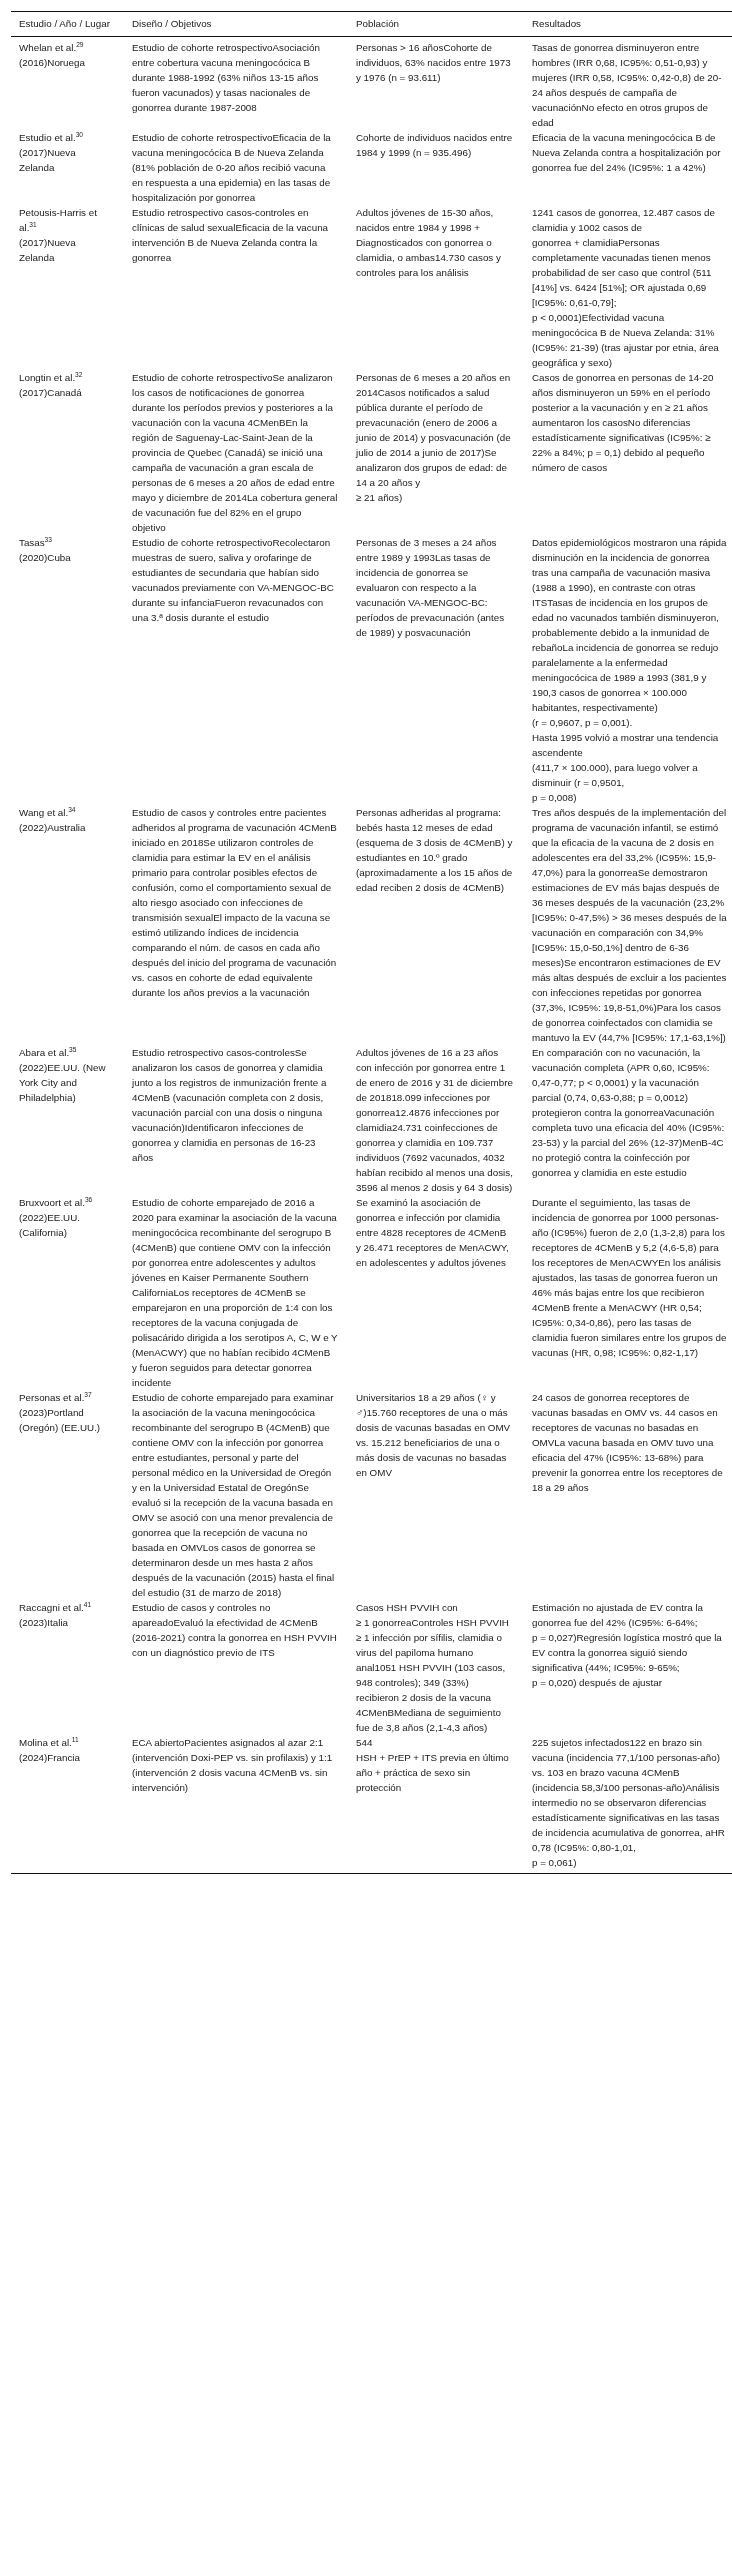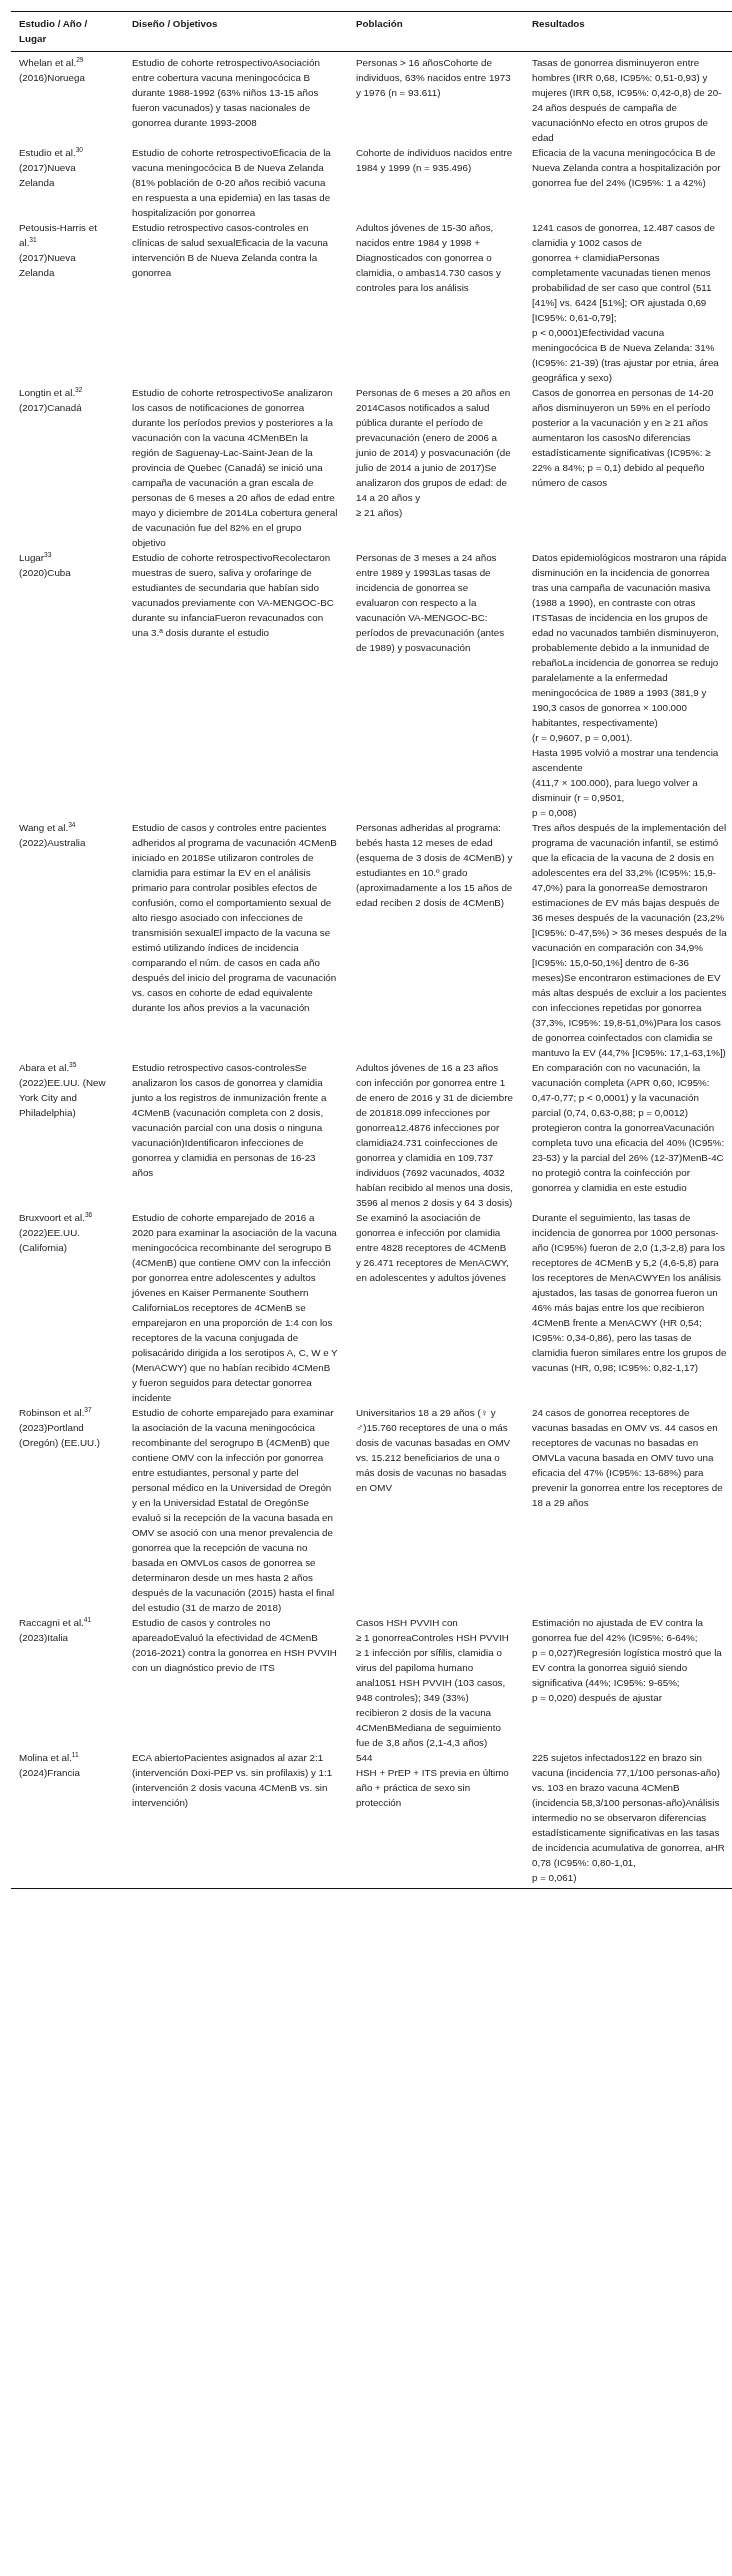--- a/index.html
+++ b/index.html
@@ -4,21 +4,21 @@
 <style>
   html, body { margin: 0; padding: 0; background: #ffffff; }
   body { width: 733px; height: 2576px; overflow: hidden; font-family: "Liberation Sans", sans-serif; color: #1a1a1a; }
   .wrap { position: relative; padding: 11px 7.3px 0 11px; }
   table { border-collapse: collapse; width: 724px; table-layout: fixed; font-size: 9.8px; line-height: 15px; }
   col.c1 { width: 113px; }
   col.c2 { width: 224px; }
   col.c3 { width: 176px; }
   col.c4 { width: 212px; }
   thead tr { border-top: 1.1px solid #111; border-bottom: 1.5px solid #111; }
-  th { font-weight: bold; text-align: left; vertical-align: top; padding: 4.4px 11.7px 4.4px 8px; }
+  th { font-weight: normal; text-align: left; vertical-align: top; padding: 4.4px 11.7px 4.4px 8px; }
   td { vertical-align: top; padding: 0 10.3px 0 8px; white-space: pre-line; word-wrap: break-word; }
   tbody tr:first-child td { padding-top: 2.9px; }
   tbody tr:last-child { border-bottom: 1.1px solid #111; }
   tbody tr:last-child td { padding-bottom: 2.9px; }
   .res { padding-right: 8.8px; }
   sup { font-size: 6.6px; line-height: 0; vertical-align: 4.4px; }
 </style>
 </head>
 <body>
 
@@ -35,21 +35,21 @@
         <th>Estudio / Año / Lugar</th>
         <th>Diseño / Objetivos</th>
         <th>Población</th>
         <th>Resultados</th>
       </tr>
     </thead>
     <tbody id="tbody">
   <tr>
     <td><span>Whelan et al.</span><sup>29</sup>
 <span>(2016)Noruega</span></td>
-    <td>Estudio de cohorte retrospectivoAsociación entre cobertura vacuna meningocócica B durante 1988-1992 (63% niños 13-15 años fueron vacunados) y tasas nacionales de gonorrea durante 1993-2008</td>
+    <td>Estudio de cohorte retrospectivoAsociación entre cobertura vacuna meningocócica B durante 1988-1992 (63% niños 13-15 años fueron vacunados) y tasas nacionales de gonorrea durante 1987-2008</td>
     <td>Personas &gt; 16 añosCohorte de individuos, 63% nacidos entre 1973 y 1976 (n = 93.611)</td>
     <td class="res">Tasas de gonorrea disminuyeron entre hombres (IRR 0,68, IC95%: 0,51-0,93) y mujeres (IRR 0,58, IC95%: 0,42-0,8) de 20-24 años después de campaña de vacunaciónNo efecto en otros grupos de edad</td>
   </tr>
 
   <tr>
     <td><span>Estudio et al.</span><sup>30</sup>
 <span>(2017)Nueva Zelanda</span></td>
     <td>Estudio de cohorte retrospectivoEficacia de la vacuna meningocócica B de Nueva Zelanda (81% población de 0-20 años recibió vacuna en respuesta a una epidemia) en las tasas de hospitalización por gonorrea</td>
     <td>Cohorte de individuos nacidos entre 1984 y 1999 (n = 935.496)</td>
     <td class="res">Eficacia de la vacuna meningocócica B de Nueva Zelanda contra a hospitalización por gonorrea fue del 24% (IC95%: 1 a 42%)</td>
@@ -68,21 +68,21 @@
   <tr>
     <td><span>Longtin et al.</span><sup>32</sup>
 <span>(2017)Canadá</span></td>
     <td>Estudio de cohorte retrospectivoSe analizaron los casos de notificaciones de gonorrea durante los períodos previos y posteriores a la vacunación con la vacuna 4CMenBEn la región de Saguenay-Lac-Saint-Jean de la provincia de Quebec (Canadá) se inició una campaña de vacunación a gran escala de personas de 6 meses a 20 años de edad entre mayo y diciembre de 2014La cobertura general de vacunación fue del 82% en el grupo objetivo</td>
     <td>Personas de 6 meses a 20 años en 2014Casos notificados a salud pública durante el período de prevacunación (enero de 2006 a junio de 2014) y posvacunación (de julio de 2014 a junio de 2017)Se analizaron dos grupos de edad: de 14 a 20 años y
 ≥ 21 años)</td>
     <td class="res">Casos de gonorrea en personas de 14-20 años disminuyeron un 59% en el período posterior a la vacunación y en ≥ 21 años aumentaron los casosNo diferencias estadísticamente significativas (IC95%: ≥ 22% a 84%; p = 0,1) debido al pequeño número de casos</td>
   </tr>
 
   <tr>
-    <td><span>Lugar</span><sup>33</sup>
+    <td><span>Tasas</span><sup>33</sup>
 <span>(2020)Cuba</span></td>
     <td>Estudio de cohorte retrospectivoRecolectaron muestras de suero, saliva y orofaringe de estudiantes de secundaria que habían sido vacunados previamente con VA-MENGOC-BC durante su infanciaFueron revacunados con una 3.ª dosis durante el estudio</td>
     <td>Personas de 3 meses a 24 años entre 1989 y 1993Las tasas de incidencia de gonorrea se evaluaron con respecto a la vacunación VA-MENGOC-BC: períodos de prevacunación (antes de 1989) y posvacunación</td>
     <td class="res">Datos epidemiológicos mostraron una rápida disminución en la incidencia de gonorrea tras una campaña de vacunación masiva (1988 a 1990), en contraste con otras ITSTasas de incidencia en los grupos de edad no vacunados también disminuyeron, probablemente debido a la inmunidad de rebañoLa incidencia de gonorrea se redujo paralelamente a la enfermedad meningocócica de 1989 a 1993 (381,9 y 190,3 casos de gonorrea × 100.000 habitantes, respectivamente)
 (r = 0,9607, p = 0,001).
 Hasta 1995 volvió a mostrar una tendencia ascendente
 (411,7 × 100.000), para luego volver a disminuir (r = 0,9501,
 p = 0,008)</td>
   </tr>
 
@@ -104,21 +104,21 @@
 
   <tr>
     <td><span>Bruxvoort et al.</span><sup>36</sup>
 <span>(2022)EE.UU. (California)</span></td>
     <td>Estudio de cohorte emparejado de 2016 a 2020 para examinar la asociación de la vacuna meningocócica recombinante del serogrupo B (4CMenB) que contiene OMV con la infección por gonorrea entre adolescentes y adultos jóvenes en Kaiser Permanente Southern CaliforniaLos receptores de 4CMenB se emparejaron en una proporción de 1:4 con los receptores de la vacuna conjugada de polisacárido dirigida a los serotipos A, C, W e Y (MenACWY) que no habían recibido 4CMenB y fueron seguidos para detectar gonorrea incidente</td>
     <td>Se examinó la asociación de gonorrea e infección por clamidia entre 4828 receptores de 4CMenB y 26.471 receptores de MenACWY, en adolescentes y adultos jóvenes</td>
     <td class="res">Durante el seguimiento, las tasas de incidencia de gonorrea por 1000 personas-año (IC95%) fueron de 2,0 (1,3-2,8) para los receptores de 4CMenB y 5,2 (4,6-5,8) para los receptores de MenACWYEn los análisis ajustados, las tasas de gonorrea fueron un 46% más bajas entre los que recibieron 4CMenB frente a MenACWY (HR 0,54; IC95%: 0,34-0,86), pero las tasas de clamidia fueron similares entre los grupos de vacunas (HR, 0,98; IC95%: 0,82-1,17)</td>
   </tr>
 
   <tr>
-    <td><span>Robinson et al.</span><sup>37</sup>
+    <td><span>Personas et al.</span><sup>37</sup>
 <span>(2023)Portland (Oregón) (EE.UU.)</span></td>
     <td>Estudio de cohorte emparejado para examinar la asociación de la vacuna meningocócica recombinante del serogrupo B (4CMenB) que contiene OMV con la infección por gonorrea entre estudiantes, personal y parte del personal médico en la Universidad de Oregón y en la Universidad Estatal de OregónSe evaluó si la recepción de la vacuna basada en OMV se asoció con una menor prevalencia de gonorrea que la recepción de vacuna no basada en OMVLos casos de gonorrea se determinaron desde un mes hasta 2 años después de la vacunación (2015) hasta el final del estudio (31 de marzo de 2018)</td>
     <td>Universitarios 18 a 29 años (♀ y ♂)15.760 receptores de una o más dosis de vacunas basadas en OMV vs. 15.212 beneficiarios de una o más dosis de vacunas no basadas en OMV</td>
     <td class="res">24 casos de gonorrea receptores de vacunas basadas en OMV vs. 44 casos en receptores de vacunas no basadas en OMVLa vacuna basada en OMV tuvo una eficacia del 47% (IC95%: 13-68%) para prevenir la gonorrea entre los receptores de 18 a 29 años</td>
   </tr>
 
   <tr>
     <td><span>Raccagni et al.</span><sup>41</sup>
 <span>(2023)Italia</span></td>
     <td>Estudio de casos y controles no apareadoEvaluó la efectividad de 4CMenB (2016-2021) contra la gonorrea en HSH PVVIH con un diagnóstico previo de ITS</td>

